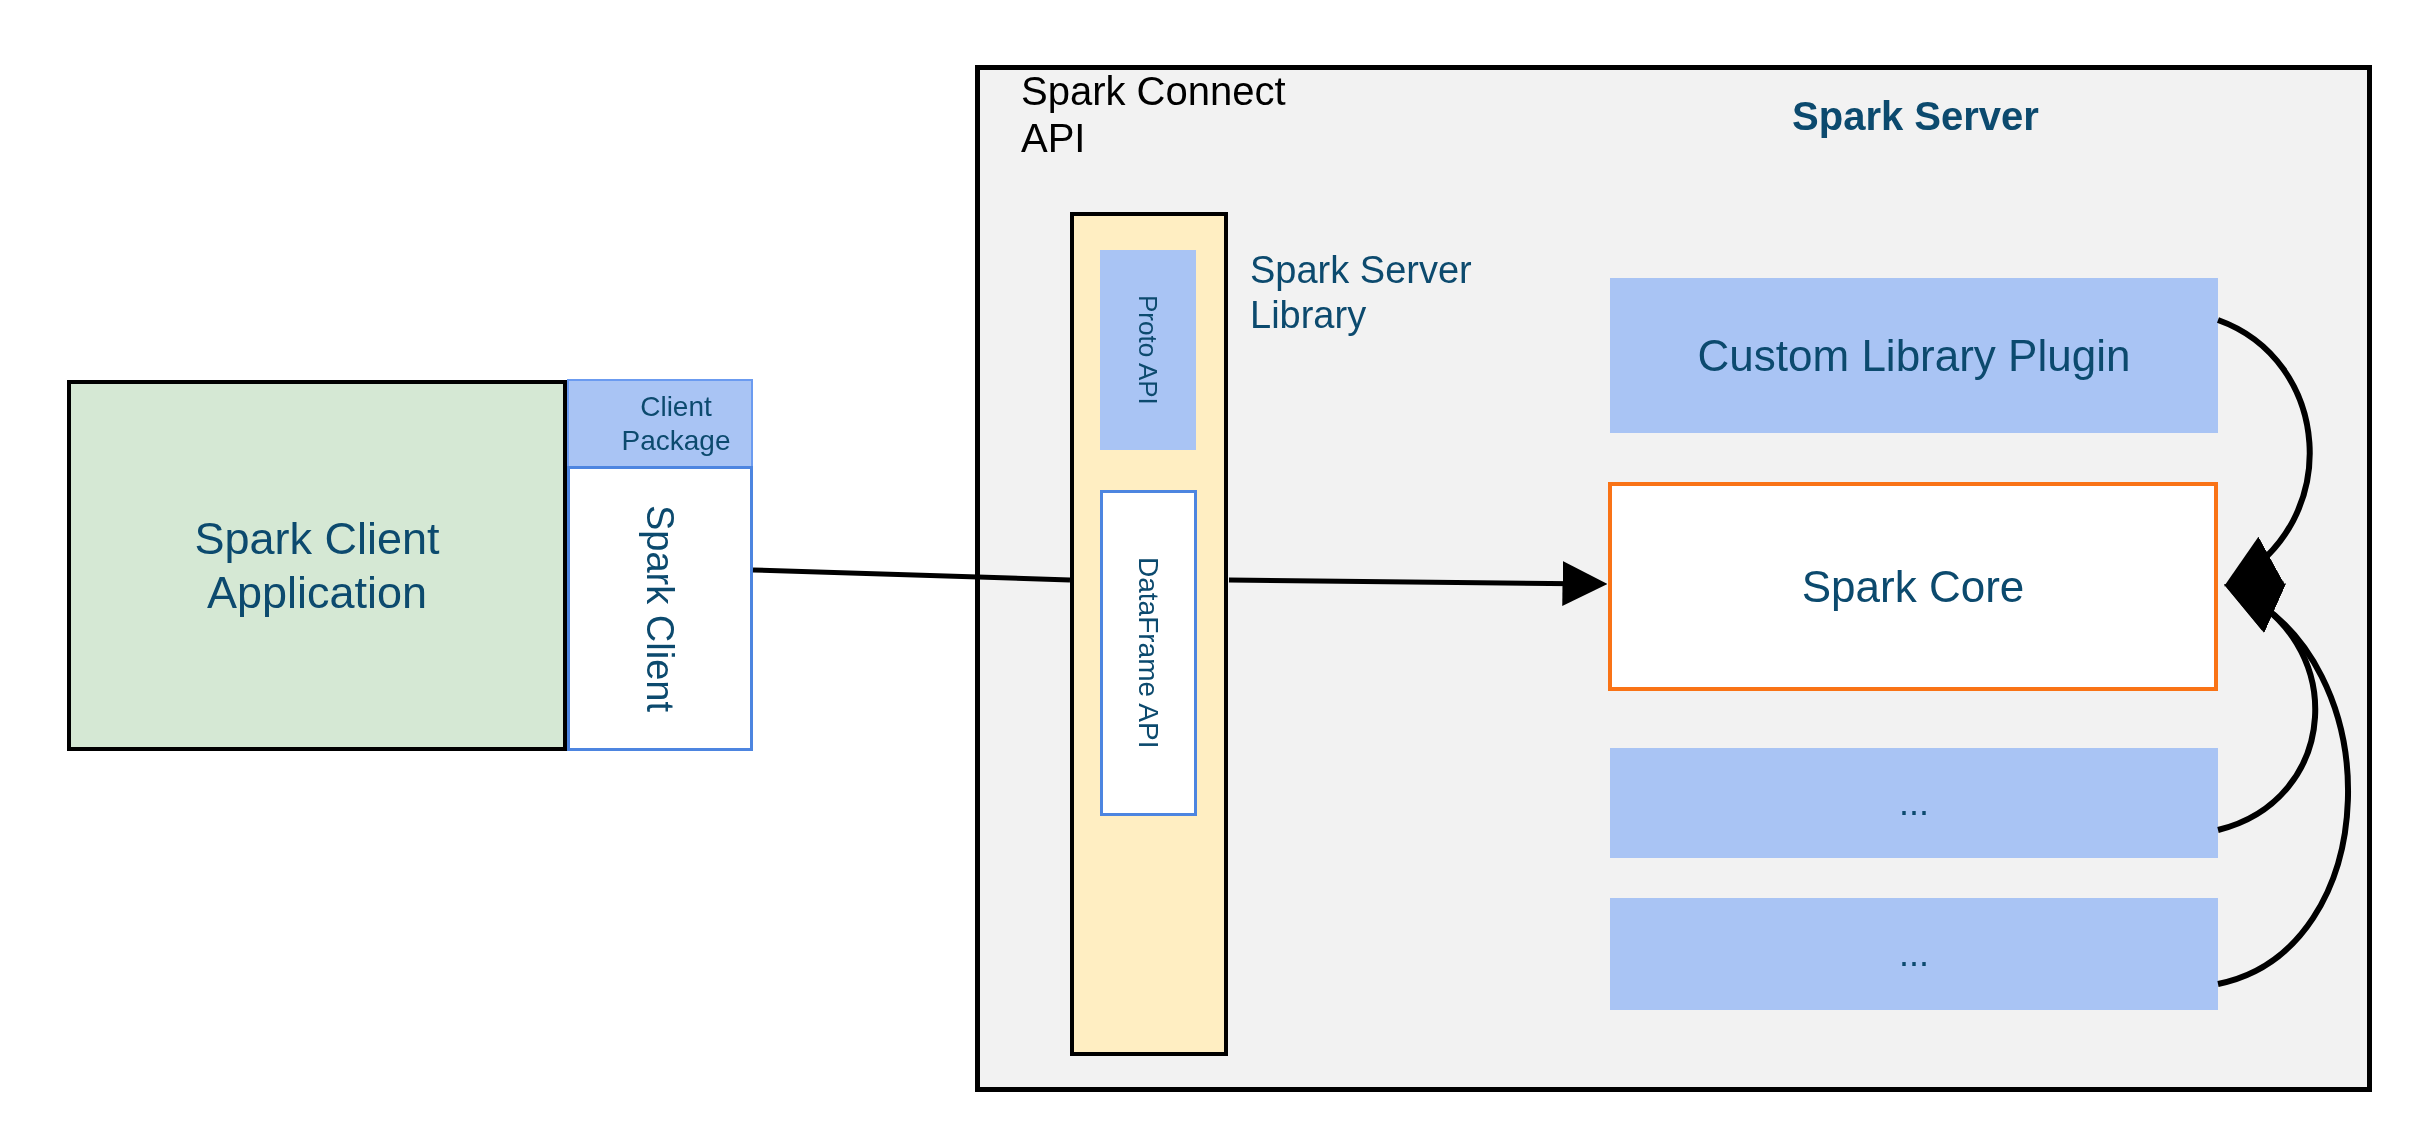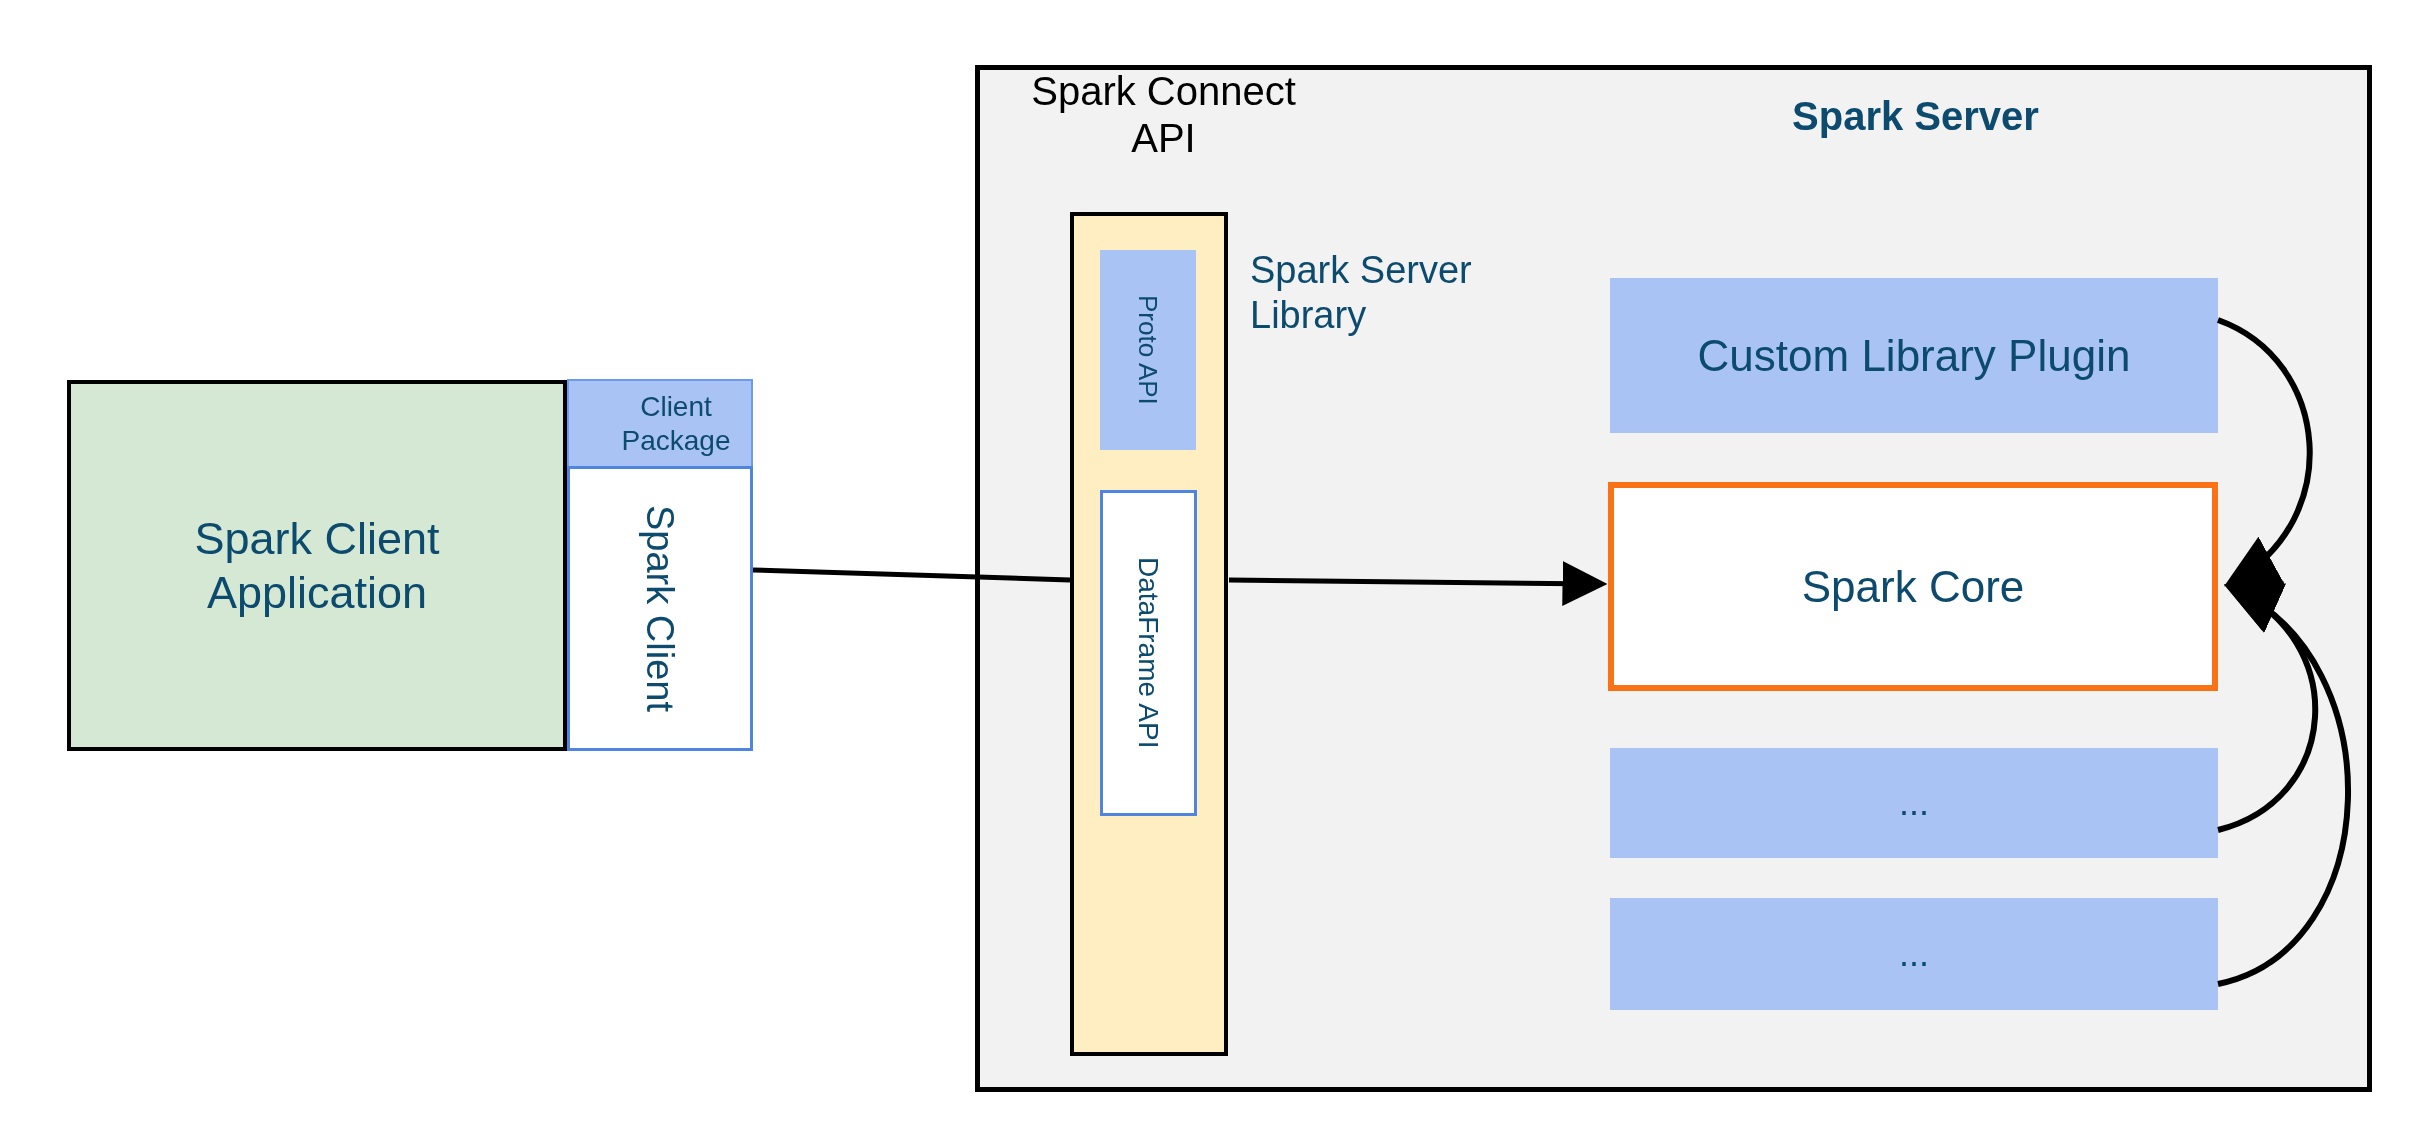--- a/index.html
+++ b/index.html
@@ -78,21 +78,21 @@
     display: block;
   }
 
   #spark-connect-api-label {
     left: 1021px;
     top: 68px;
     width: 285px;
     height: 90px;
     font-size: 40px;
     display: block;
-    text-align: center;
+    text-align: left;
     white-space: pre-line;
     color: #000;
   }
 
   #spark-server-title {
     left: 1648px;
     top: 93px;
     width: 535px;
     height: 48px;
     font-size: 40px;
@@ -154,21 +154,21 @@
     background: #a9c4f4;
     font-size: 44px;
     text-align: right;
   }
   #spark-core {
     left: 1608px;
     top: 482px;
     width: 610px;
     height: 209px;
     background: #ffffff;
-    border: 6px solid #f97316;
+    border: 4px solid #f97316;
     font-size: 44px;
   }
   #ellipsis-box-1 {
     left: 1610px;
     top: 748px;
     width: 608px;
     height: 110px;
     background: #a9c4f4;
     font-size: 36px;
   }

